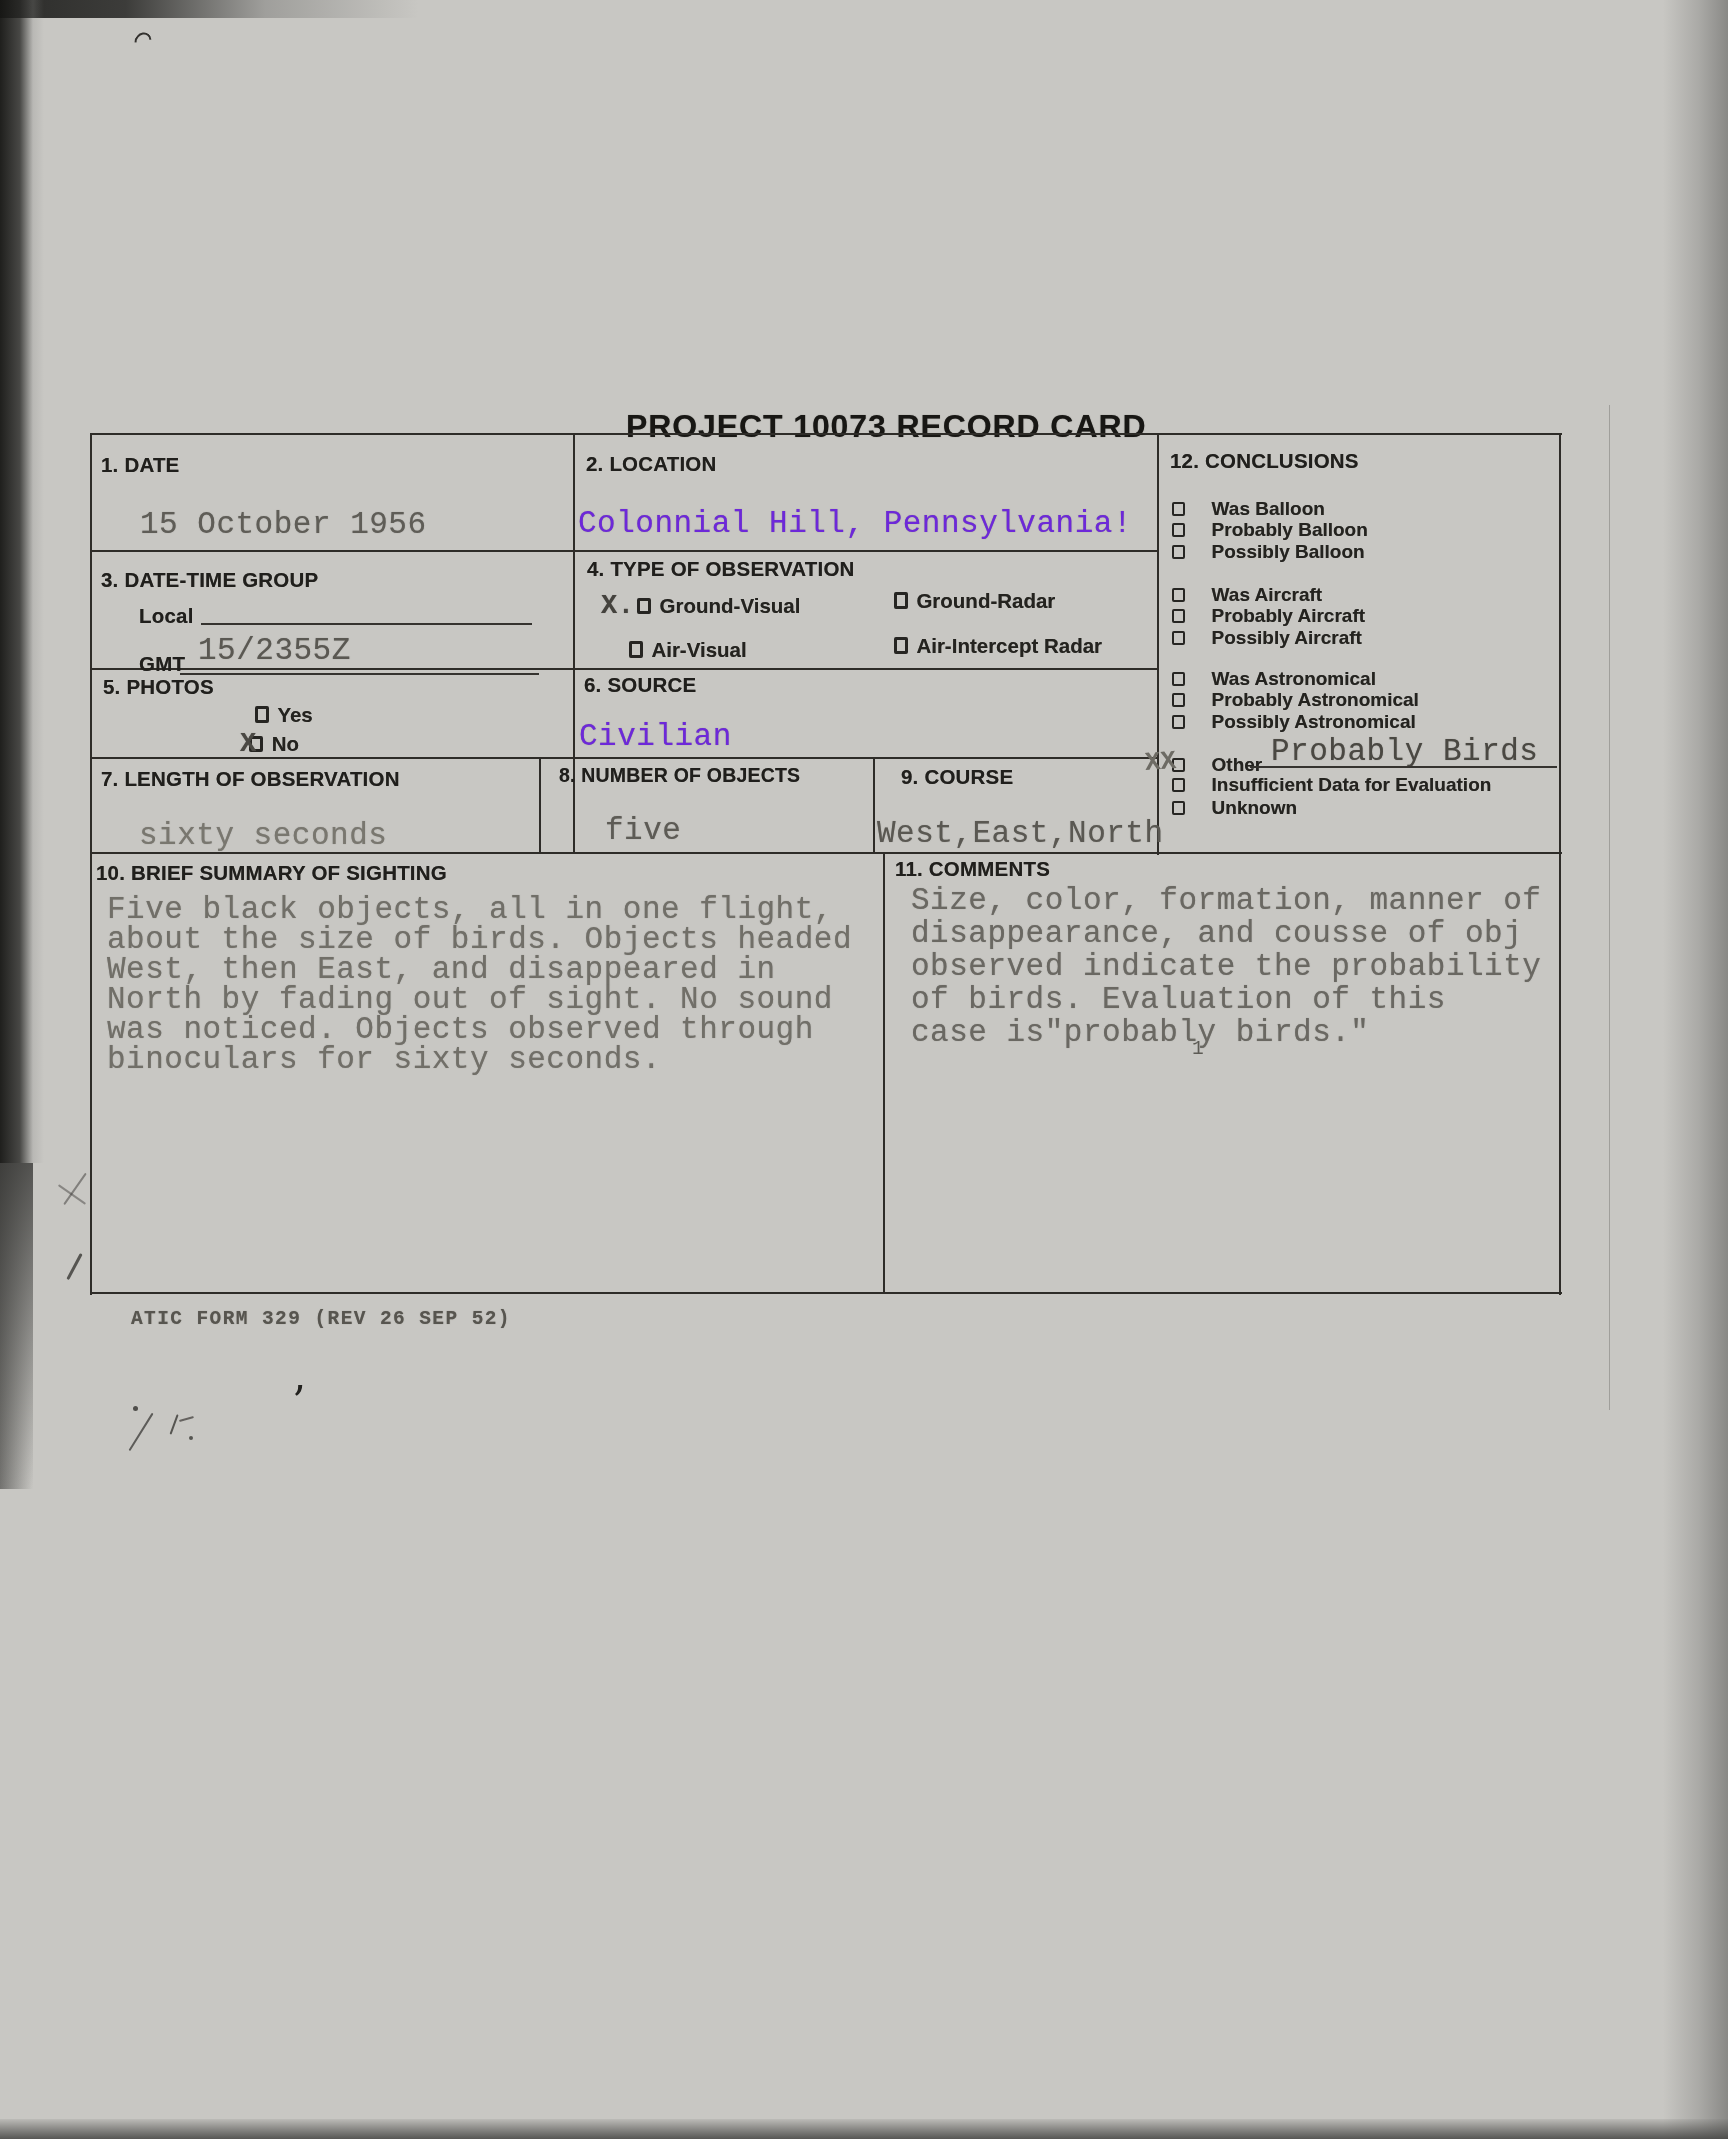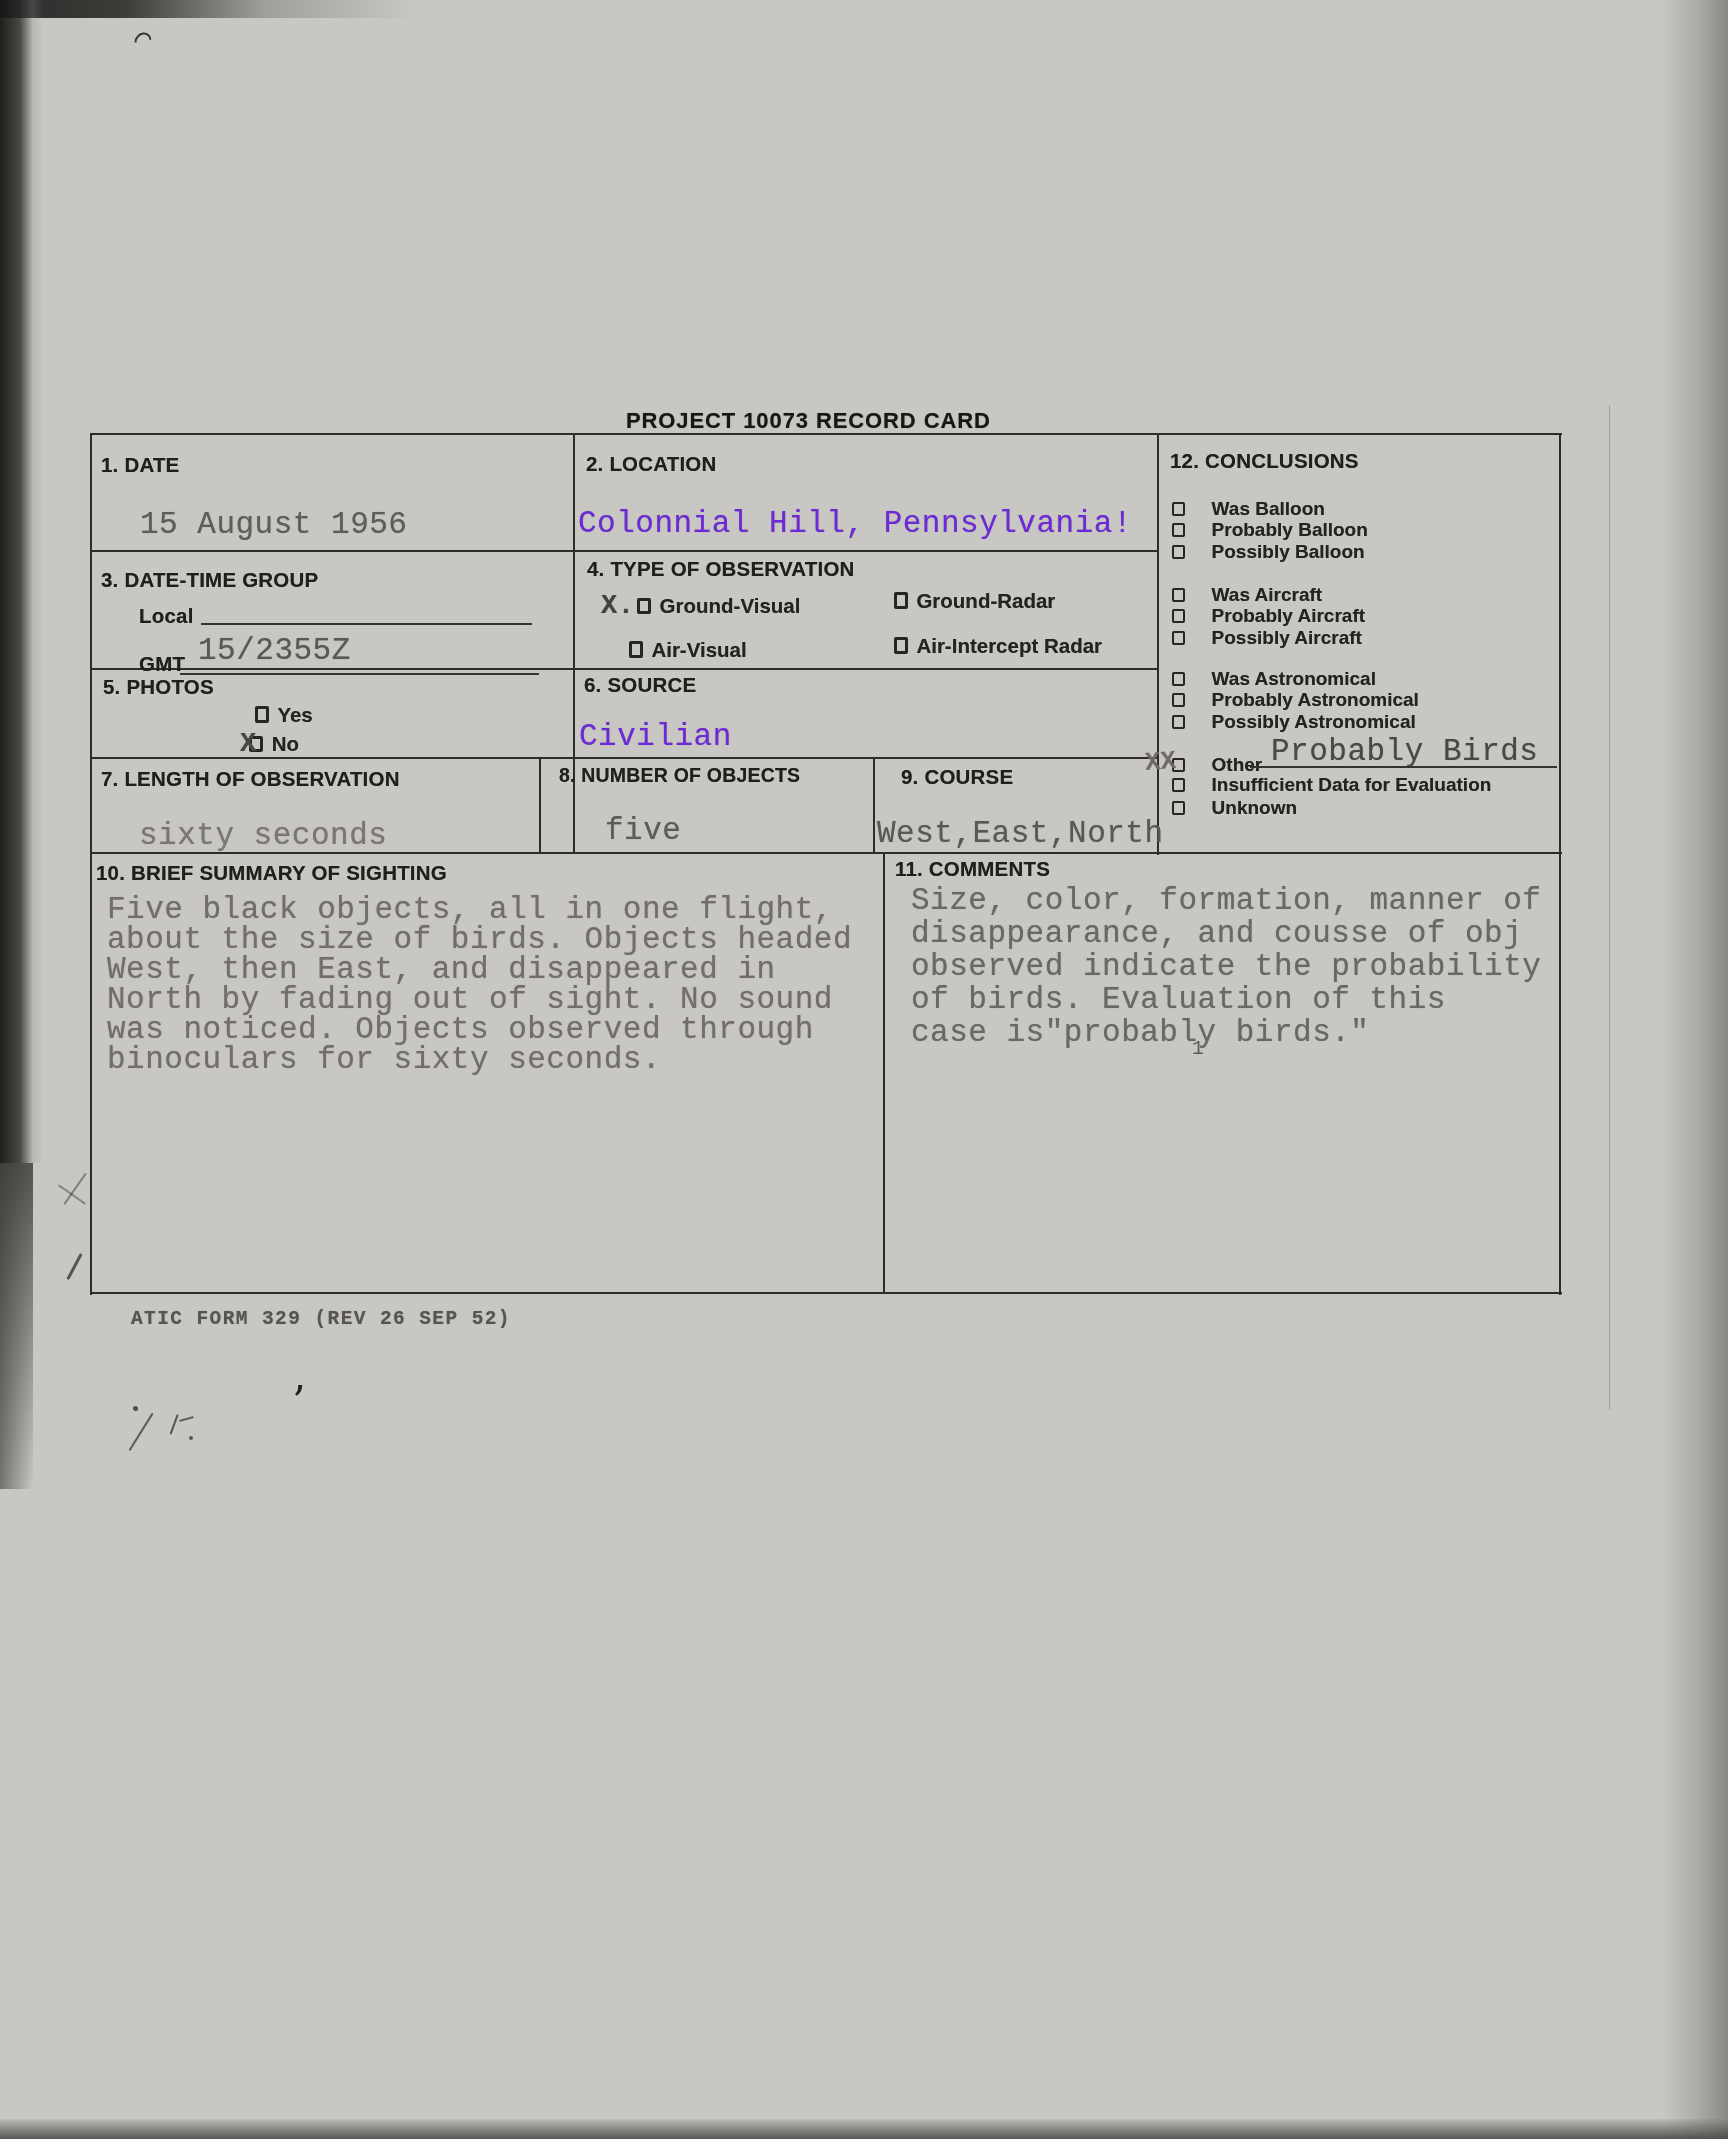--- a/index.html
+++ b/index.html
@@ -17,21 +17,21 @@
     background:linear-gradient(to right,rgba(120,120,118,0) 0%,rgba(115,115,113,.35) 55%,rgba(95,95,93,.6) 100%);}
   .scan-bottom{position:absolute;left:0;bottom:0;width:1728px;height:21.4px;
     background:linear-gradient(to bottom,rgba(120,120,118,.15),rgba(68,68,66,.9));}
   .scan-edge-line{position:absolute;left:1609px;top:405px;width:1.4px;height:1005px;
     background:#3a3835;opacity:.28;}
   
   .rule{position:absolute;background:#2e2c28;}
   
   .flabel{position:absolute;font-weight:bold;font-size:20.5px;letter-spacing:0.2px;
     color:#201f1c;white-space:nowrap;text-shadow:0 0 0.5px rgba(32,31,28,.6);}
-  .title{position:absolute;font-weight:bold;font-size:22px;letter-spacing:0.9px;color:#181714;
+  .title{position:absolute;font-weight:bold;font-size:32px;letter-spacing:0.9px;color:#181714;
     white-space:nowrap;text-shadow:0 0 0.9px rgba(24,23,20,.55);}
   
   .typed{font-family:"Liberation Mono","DejaVu Sans Mono",monospace;white-space:nowrap;
     letter-spacing:0.5px;text-shadow:0 0 0.9px rgba(90,88,85,.55);}
   .tval{position:absolute;font-size:31px;color:#55534f;}
   .faded{color:#79776f;}
   .darker{color:#6d28d9;}
   .tlines{position:absolute;font-size:31px;color:#716f68;}
   .tlines div{height:30px;line-height:30px;white-space:nowrap;}
   .clines div{height:33px;line-height:33px;}
@@ -81,21 +81,21 @@
   <div class="rule" style="left:1157px;top:433px;width:2.3px;height:422px;"></div>
   <div class="rule" style="left:90px;top:550px;width:1069px;height:2.3px;"></div>
   <div class="rule" style="left:90px;top:668px;width:1069px;height:2.3px;"></div>
   <div class="rule" style="left:90px;top:757px;width:1069px;height:2.3px;"></div>
   <div class="rule" style="left:90px;top:852px;width:1472px;height:2.3px;"></div>
   <div class="rule" style="left:539px;top:757px;width:2.3px;height:96px;"></div>
   <div class="rule" style="left:873px;top:757px;width:2.3px;height:96px;"></div>
   <div class="rule" style="left:883px;top:852px;width:2.3px;height:441px;"></div>
 
   <div class="flabel" style="left:101px;top:453px;">1. DATE</div>
-  <div class="tval typed" style="left:140px;top:507px;color:#5f5d57;">15 August 1956</div>
+  <div class="tval typed" style="left:140px;top:507px;color:#5f5d57;">15 October 1956</div>
 
   <div class="flabel" style="left:586px;top:452px;">2. LOCATION</div>
   <div class="tval typed darker" style="left:578px;top:506px;">Colonnial Hill, Pennsylvania!</div>
 
   <div class="flabel" style="left:101px;top:568px;">3. DATE-TIME GROUP</div>
   <div class="flabel" style="left:139px;top:604px;">Local</div>
   <div class="uline" style="left:201px;top:623px;width:331px;height:1.9px;"></div>
   <div class="tval typed" style="left:198px;top:633px;color:#5a5852;">15/2355Z</div>
   <div class="flabel" style="left:139px;top:652px;">GMT</div>
   <div class="uline" style="left:180px;top:673px;width:359px;"></div>

